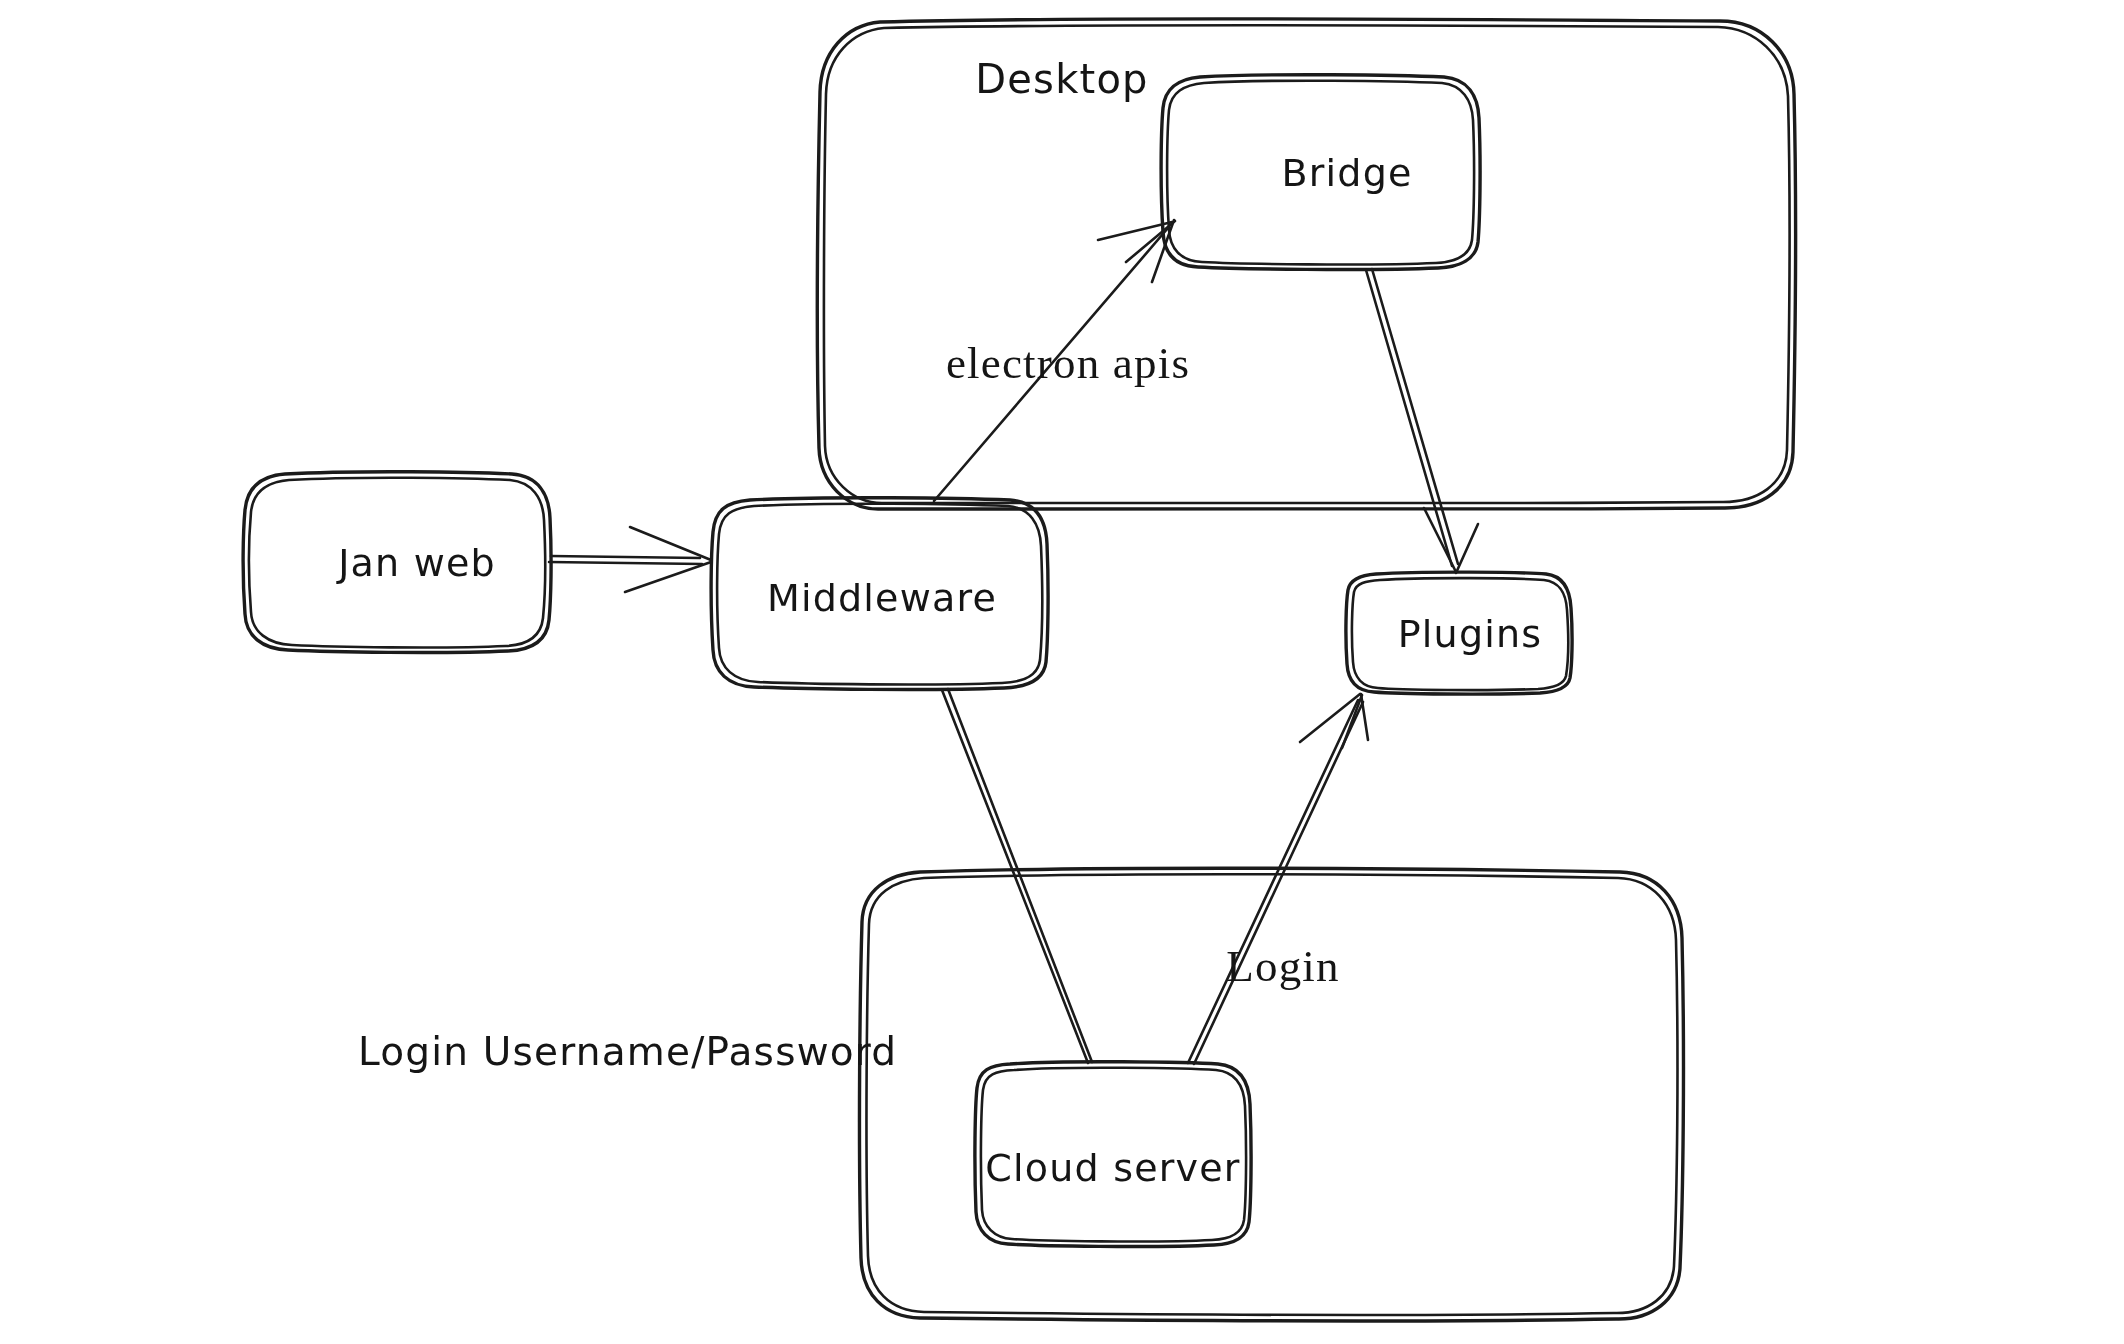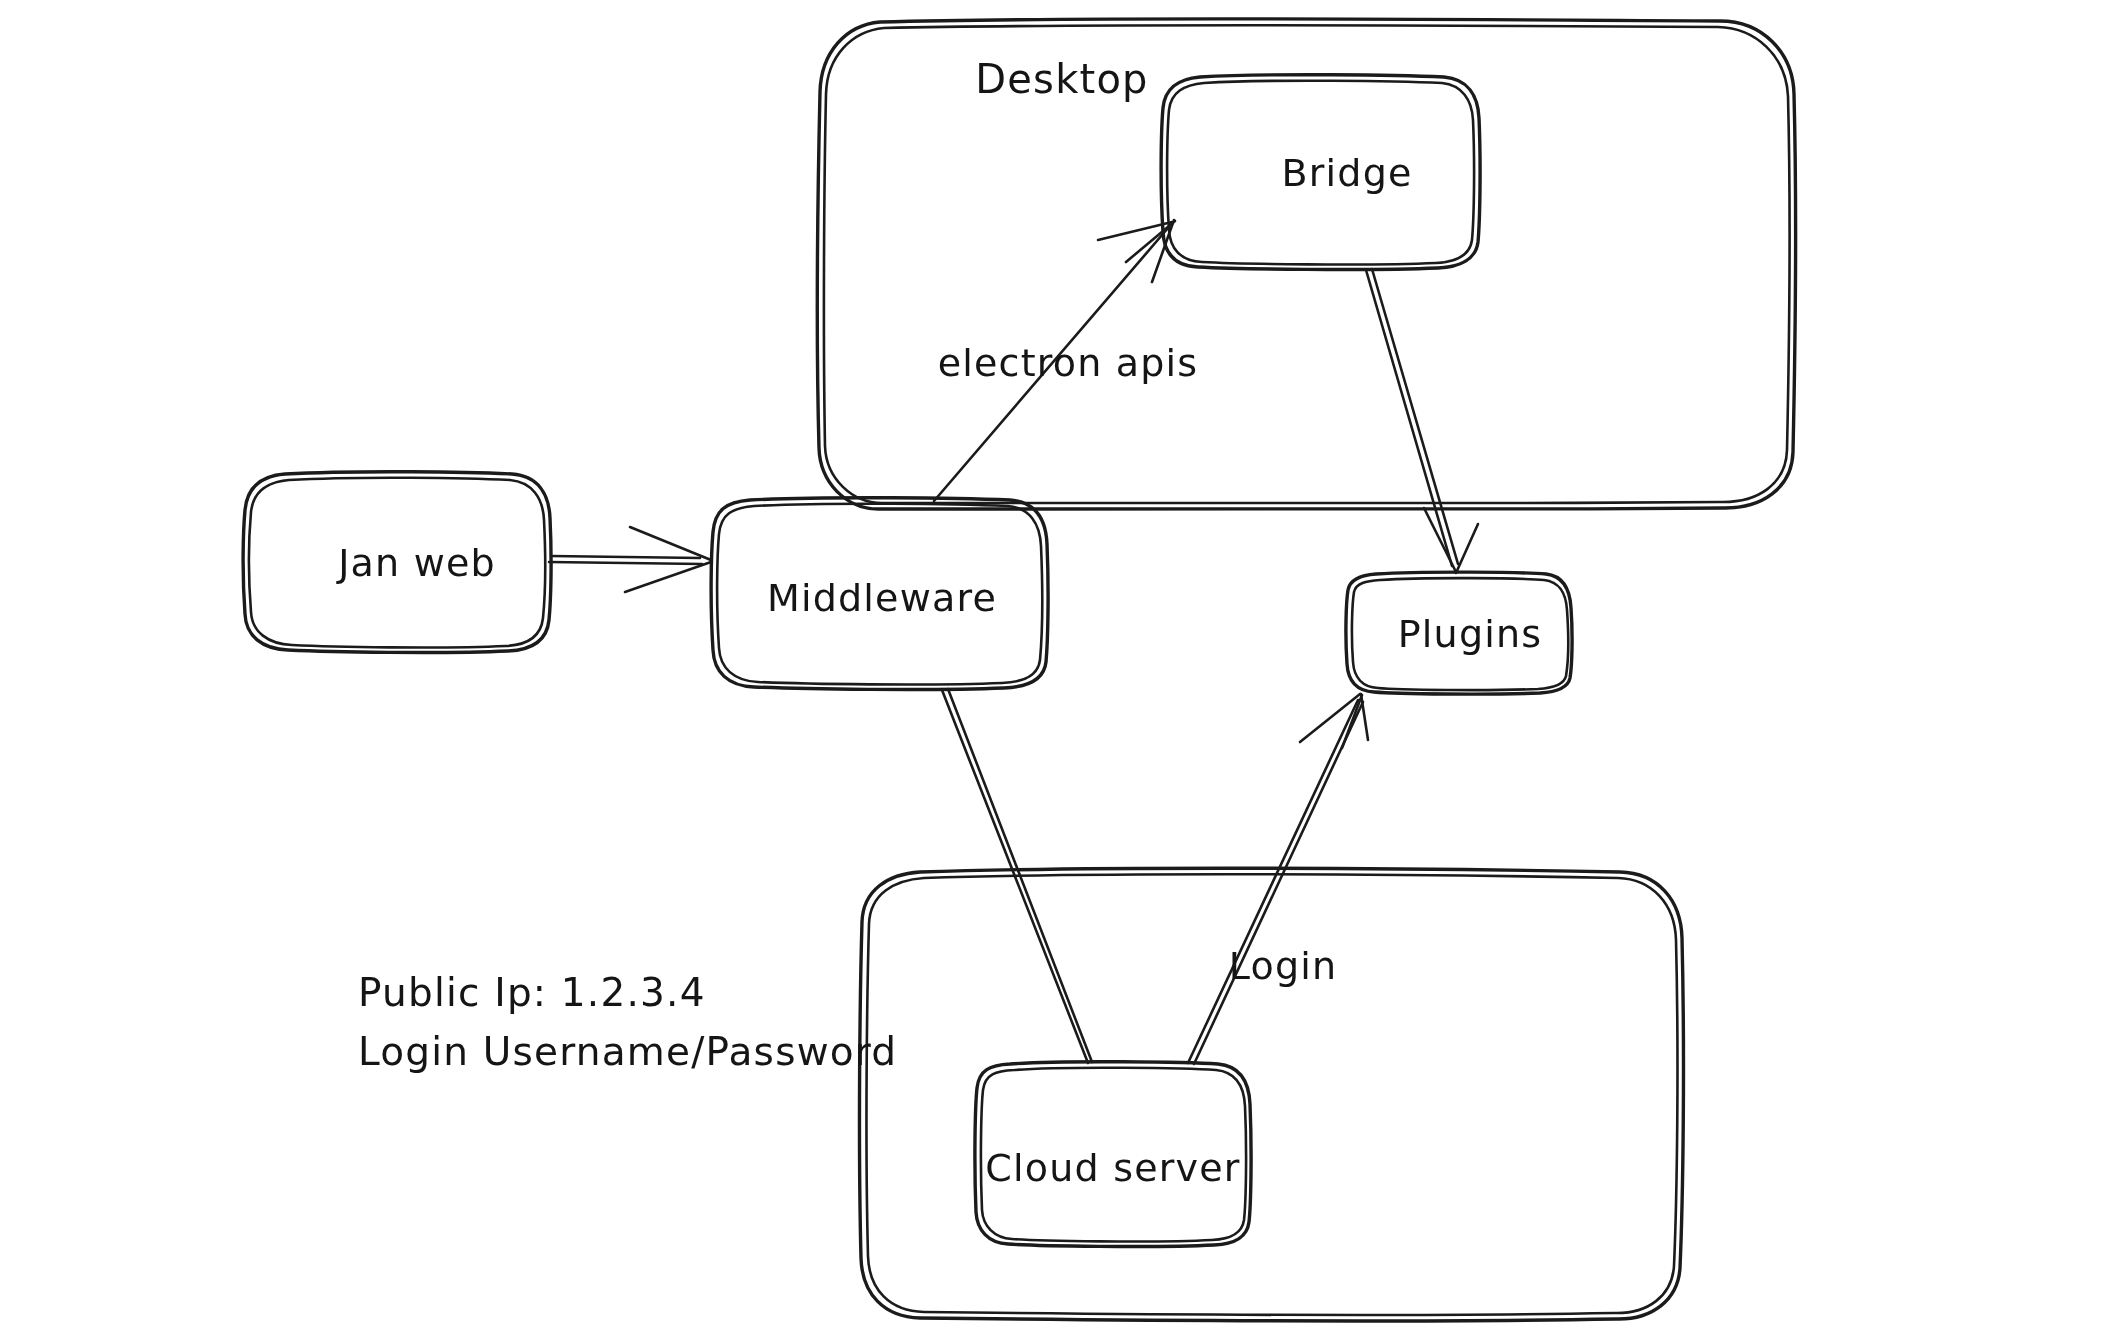--- a/index.html
+++ b/index.html
@@ -51,22 +51,23 @@
   }
   .node-label {
     font-size: 38px;
     transform: translate(-50%, -50%);
   }
   .group-label {
     font-size: 40px;
     transform: translate(-50%, -50%);
   }
   .edge-label {
-    font-size: 38px;
+    font-size: 45px;
     transform: translate(-50%, -50%);
+    font-family: Liberation Serif, serif;
   }
   .note {
     font-size: 39px;
     line-height: 1.38;
     white-space: pre;
   }
 </style>
 </head>
 <body>
 
@@ -267,17 +268,16 @@
 
   <div class="label node-label" style="left:1470px; top:634px;">Plugins</div>
 
   <div class="label node-label" style="left:1113px; top:1168px;">Cloud server</div>
 
   <div class="label edge-label" style="left:1068px; top:363px;">electron apis</div>
 
 
   <div class="label edge-label" style="left:1283px; top:966px;">Login</div>
 
-  <div class="label note" style="left:358px; top:966px;">Public Ip: 1.2.3.4</div>
 
   <div class="label note" style="left:358px; top:1025px;">Login Username/Password</div>
 
 </div>
 
 </body></html>

